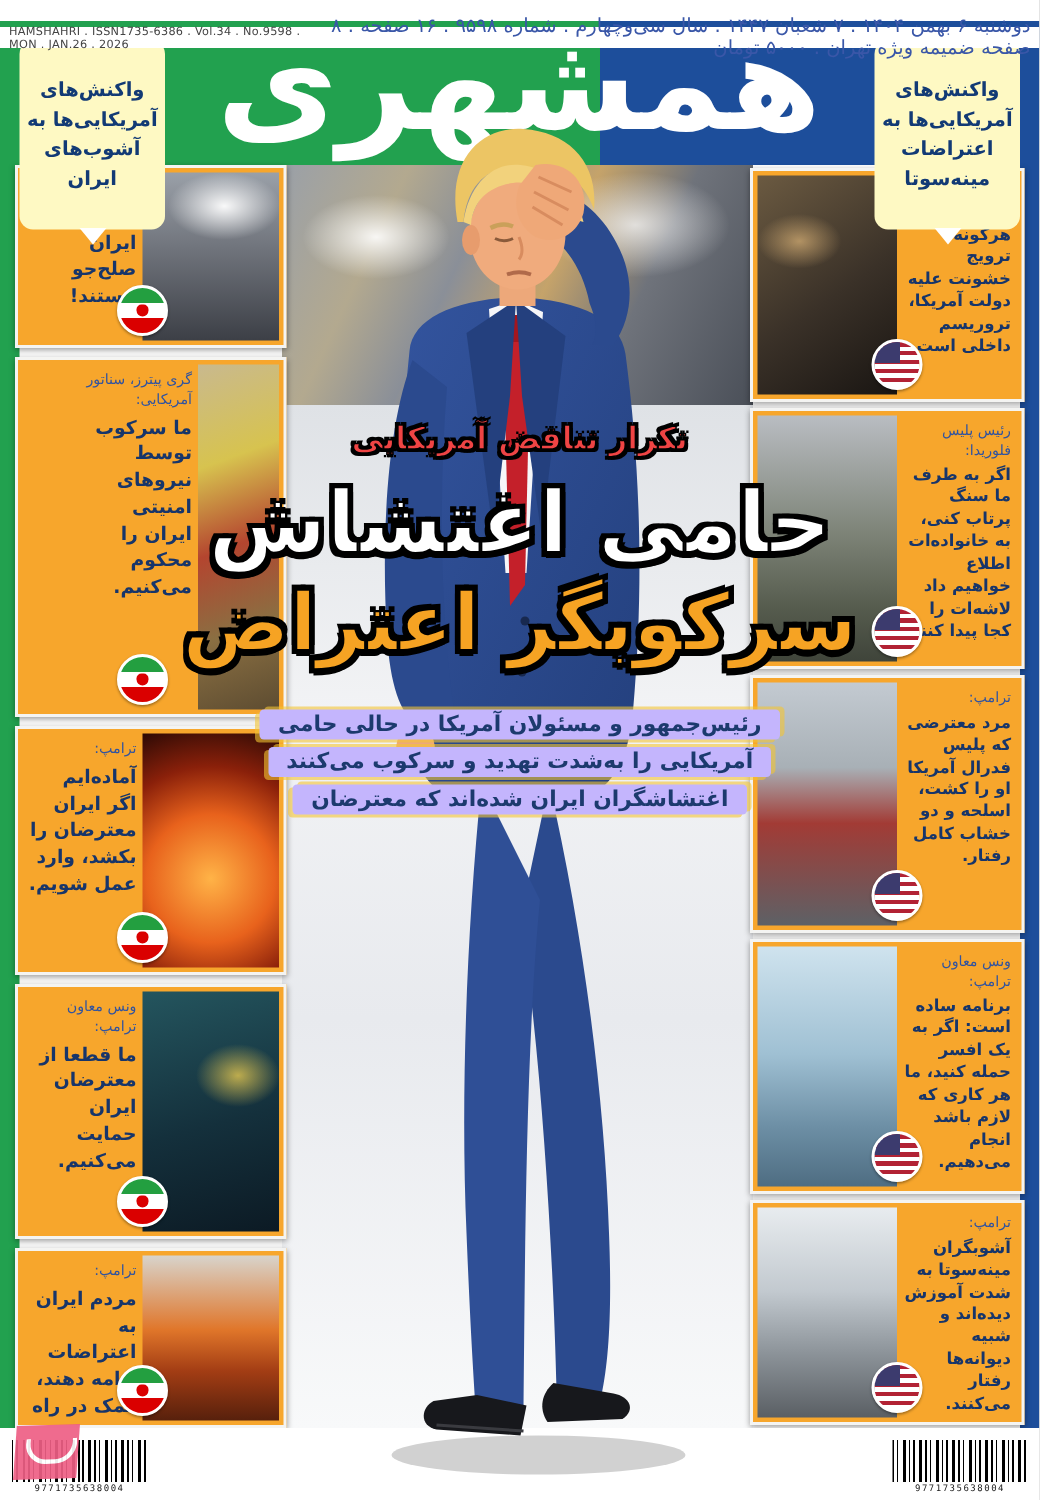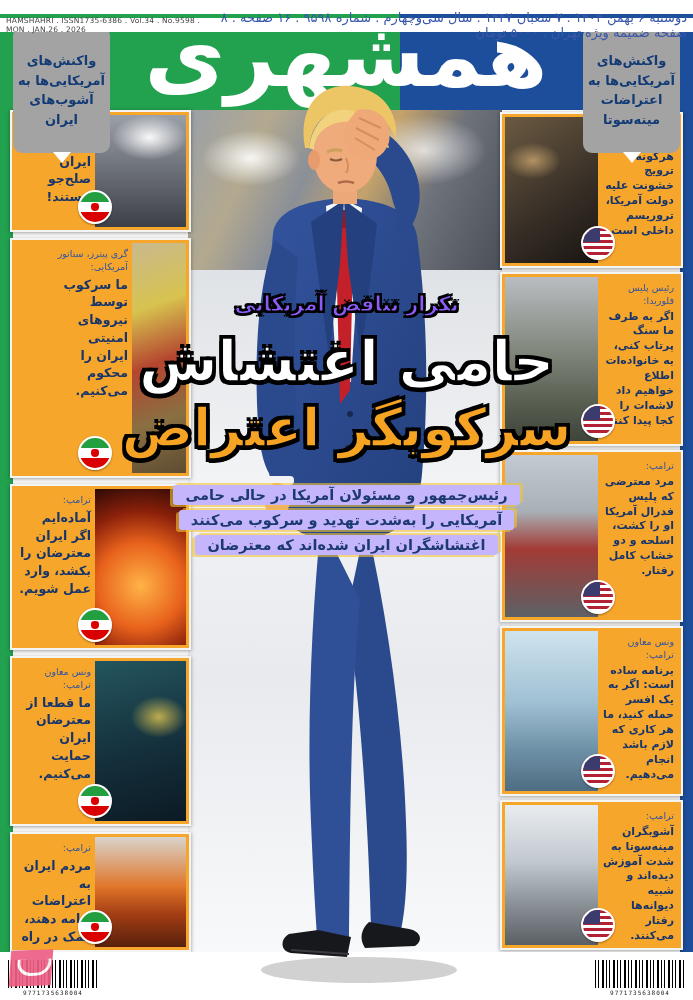--- a/index.html
+++ b/index.html
@@ -15,39 +15,39 @@
   .topbar .en{font-size:7.5px;color:#444;direction:ltr;letter-spacing:.2px;}
   .topbar .fa{font-size:13px;color:#3a57a8;direction:rtl;}
   
   .mast-green{position:absolute;top:14px;left:0;width:400px;height:96px;background:#22a14f;z-index:1;}
   .mast-blue{position:absolute;top:14px;left:400px;width:293px;height:96px;background:#1d4e9b;z-index:1;}
   .logo{position:absolute;top:4px;left:120px;width:452px;height:104px;z-index:2;
     color:#fff;font-weight:bold;font-size:88px;line-height:104px;text-align:center;direction:rtl;}
   .edge-left{position:absolute;top:110px;left:0;width:13px;height:842px;background:#22a14f;z-index:0;}
   .edge-right{position:absolute;top:110px;right:0;width:13px;height:842px;background:#1d4e9b;z-index:0;}
   
-  .bubble{position:absolute;top:27px;width:97px;min-height:64px;background:#a3a3a3;border-radius:9px;
+  .bubble{position:absolute;top:27px;width:97px;min-height:64px;background:#fef9c3;border-radius:9px;
     padding:24px 4px;color:#123a75;font-weight:bold;font-size:13px;line-height:1.5;
     text-align:center;direction:rtl;z-index:4;}
   .bubble::after{content:'';position:absolute;bottom:-10px;left:50%;margin-left:-9px;
     border:9px solid transparent;border-top:11px solid #fff;border-bottom:0;}
   .bubble.bl{left:13px;} .bubble.br{right:13px;}
   
   .collage{position:absolute;top:110px;left:188px;width:314px;height:160px;z-index:1;
     background:
       radial-gradient(ellipse 70px 40px at 20% 30%, rgba(255,255,255,.9), rgba(255,255,255,0) 70%),
       radial-gradient(ellipse 90px 50px at 75% 25%, rgba(245,245,245,.8), rgba(255,255,255,0) 70%),
       linear-gradient(115deg,#9aa0a8 0%,#b3a98f 22%,#8a8f98 38%,#c5a36a 55%,#6f737b 72%,#4a4f58 100%);}
   .road{position:absolute;top:270px;left:188px;width:314px;height:682px;z-index:1;
     background:linear-gradient(180deg,#dfe2e6,#f2f3f5 30%,#e8eaee 60%,#f8f9fa);}
   .trump{position:absolute;top:52px;left:163px;width:360px;height:940px;z-index:5;pointer-events:none;}
   
   .headlines{position:absolute;left:70px;right:70px;top:280px;z-index:6;text-align:center;direction:rtl;}
-  .kicker{font-size:21px;font-weight:bold;color:#8b5cf6;-webkit-text-stroke:1px #000;
-    text-shadow:-2px -2px 0 #000,2px -2px 0 #000,-2px 2px 0 #000,2px 2px 0 #000,0 2px 0 #000;margin-top:12px;}
+  .kicker{font-size:21px;font-weight:bold;color:#ef4444;-webkit-text-stroke:1px #000;
+    text-shadow:-2px -2px 0 #000,2px -2px 0 #000,-2px 2px 0 #000,2px 2px 0 #000,0 2px 0 #000;}
   .h1{margin-top:14px;font-size:57px;font-weight:bold;color:#fff;-webkit-text-stroke:1.5px #000;line-height:1.1;
     text-shadow:-3px -3px 0 #000,3px -3px 0 #000,-3px 3px 0 #000,3px 3px 0 #000,0 4px 0 #000;}
   .h2{margin-top:6px;font-size:53px;font-weight:bold;color:#f6a323;-webkit-text-stroke:1.5px #000;line-height:1.1;
     text-shadow:-3px -3px 0 #000,3px -3px 0 #000,-3px 3px 0 #000,3px 3px 0 #000,0 4px 0 #000;}
   .leads{margin-top:28px;}
   .lead-line{display:table;margin:0 auto 5px;background:#c4b5fd;color:#1c3a6e;font-weight:bold;
     font-size:14.5px;padding:2px 12px;border-radius:3px;box-shadow:-3px 2px 0 rgba(243,196,51,.6),3px -2px 0 rgba(243,196,51,.6);}
   
   .card{position:absolute;background:#f7a62c;border:2px solid #f4f4f2;box-shadow:0 1px 4px rgba(0,0,0,.4);
     display:flex;direction:ltr;padding:3px;z-index:2;}

